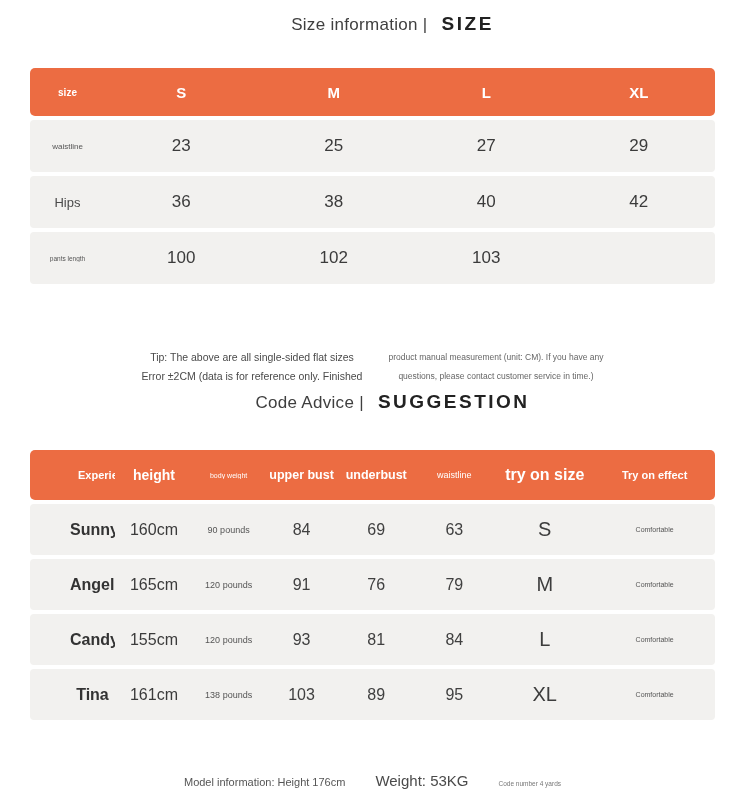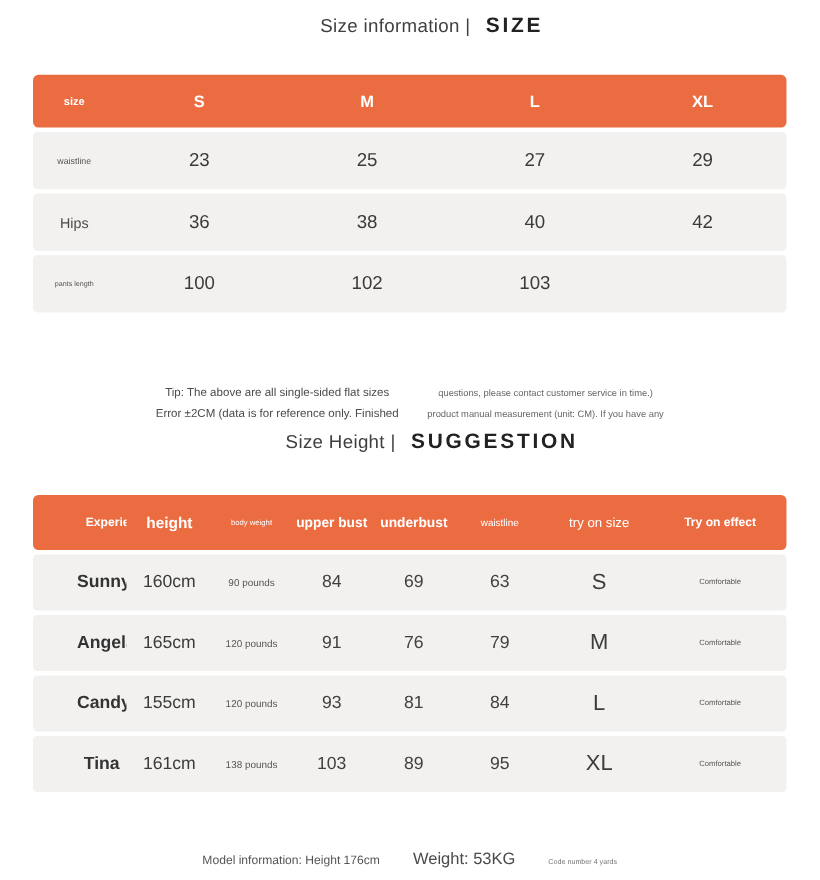--- a/index.html
+++ b/index.html
@@ -34,21 +34,21 @@
   .tip-right { font-size:8.5px;  color:#666;    line-height:19px; text-align:center; }
   
   .tbl2 { top:450px; }
   .tbl2 .hdr { height:50px; grid-template-columns:12.4% 11.4% 10.4% 10.9% 10.9% 11.9% 14.5% 17.6%; }
   .tbl2 .row { height:51px; grid-template-columns:12.4% 11.4% 10.4% 10.9% 10.9% 11.9% 14.5% 17.6%; }
   .h2-0 { font-size:11px;   font-weight:700;padding-left:48px; }
   .h2-1 { font-size:14px;   font-weight:700; }
   .h2-2 { font-size:7px; }
   .h2-3, .h2-4 { font-size:12.5px; font-weight:700; }
   .h2-5 { font-size:9px; }
-  .h2-6 { font-size:12px;   font-weight:400; }
+  .h2-6 { font-size:16px;   font-weight:700; }
   .h2-7 { font-size:11px;   font-weight:600; }
   .c2-0 { font-size:16px; font-weight:600; color:#333;padding-left:40px; }
   .c2-1 { font-size:16px; font-weight:500; color:#3b3b3b; }
   .c2-2 { font-size:9px;  color:#555; }
   .c2-3, .c2-4, .c2-5 { font-size:16px; font-weight:500; color:#404040; }
   .c2-6 { font-size:20px; font-weight:400; color:#3d3d3d; }
   .c2-7 { font-size:7px;  color:#555; }
   
   .footer { position:absolute; top:772px; left:0; right:0; display:flex; justify-content:center; align-items:baseline; gap:30px; white-space:nowrap; }
   .f-model  { font-size:11px;  color:#555; }
@@ -93,27 +93,27 @@
       <span class="cell v1">103</span>
     </div>
   </div>
 
   <div class="tip">
     <div class="tip-left">
       <div>Tip: The above are all single-sided flat sizes</div>
       <div>Error ±2CM (data is for reference only. Finished</div>
     </div>
     <div class="tip-right">
+      <div>product manual measurement (unit: CM). If you have any</div>
       <div>questions, please contact customer service in time.)</div>
-      <div>product manual measurement (unit: CM). If you have any</div>
     </div>
   </div>
 
   <div class="sec-title title2">
-    <span class="t-left">Size Height |</span><span class="t-right">SUGGESTION</span>
+    <span class="t-left">Code Advice |</span><span class="t-right">SUGGESTION</span>
   </div>
 
   <div class="tbl tbl2">
     <div class="hdr">
       <span class="cell h2-0">Experiencer</span>
       <span class="cell h2-1">height</span>
       <span class="cell h2-2">body weight</span>
       <span class="cell h2-3">upper bust</span>
       <span class="cell h2-4">underbust</span>
       <span class="cell h2-5">waistline</span>

